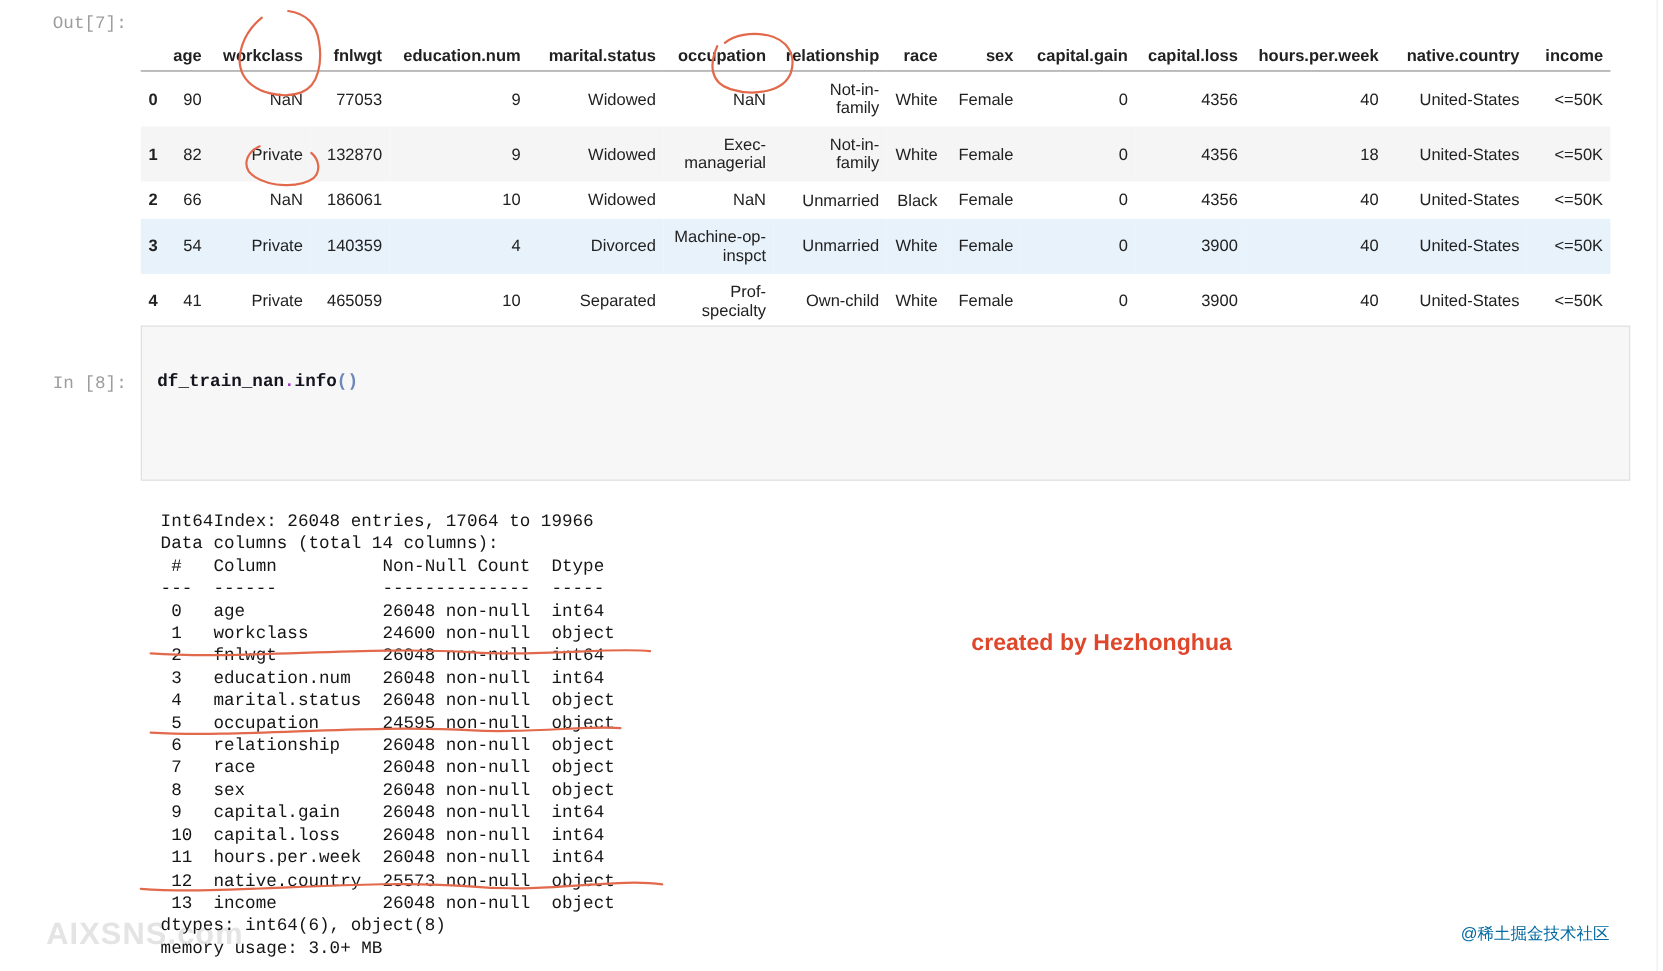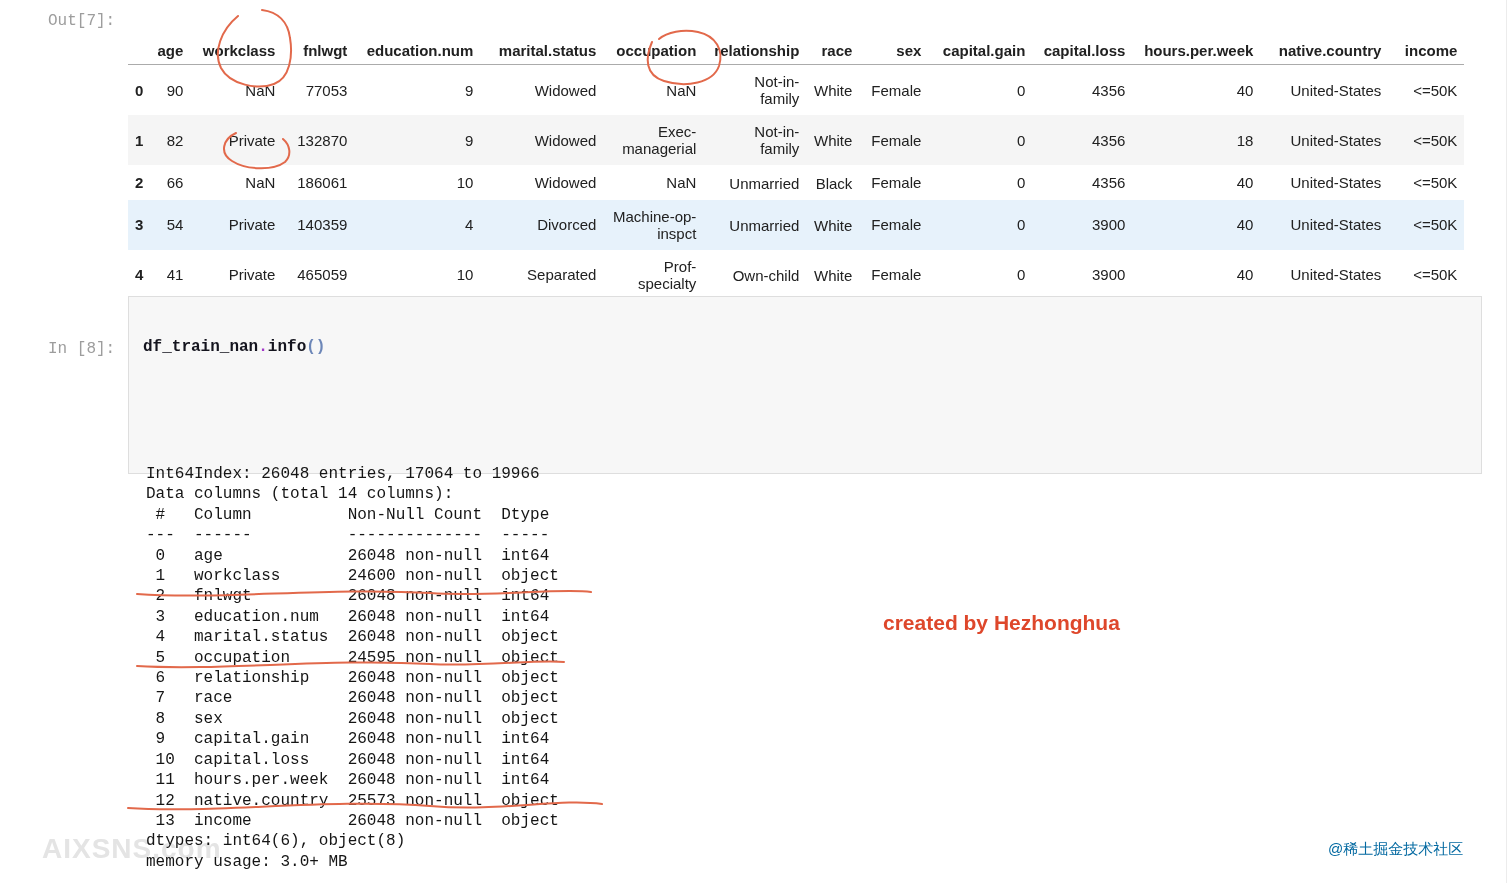--- a/index.html
+++ b/index.html
@@ -16,40 +16,40 @@
   #df-table-wrap { position: absolute; left: 128px; top: 8px; z-index: 1; margin-top: 29px; }
   table.df { border-collapse: collapse; table-layout: fixed; font-size: 15px; color: #212121; }
   table.df th, table.df td { text-align: right; vertical-align: middle; padding: 8px 7px; line-height: 17px; }
   table.df thead th { font-weight: bold; padding: 5px 7px; border-bottom: 1px solid #ababab; white-space: nowrap; }
   table.df tbody th { font-weight: bold; }
   table.df tr.striped    { background: var(--row-stripe, #f5f5f5); }
   table.df tr.highlight  { background: var(--row-highlight, #e7f2fb); }
   td.wrapcol span { display: inline-block; max-width: 80px; text-align: right; vertical-align: middle; }
 
   
-  #code-cell { position: absolute; left: 128px; top: 296px; width: 1354px; height: 178px;
+  #code-cell { position: absolute; left: 128px; top: 296px; width: 1354px; height: 141px;
                background: var(--cell-bg, #f7f7f7); border: 1px solid #dedede; z-index: 1; }
   #code-line { position: absolute; left: 14px; top: 41px; font-size: 16px; font-weight: bold;
                font-family: "Liberation Mono", "DejaVu Sans Mono", monospace; letter-spacing: 0; }
   .tok-name  { color: #14141e; }
   .tok-op    { color: #a238c8; }
   .tok-paren { color: #6d87b8; }
 
   
   #info-output { position: absolute; left: 136px; top: 464px; z-index: 1;
                  font-family: "Liberation Mono", "DejaVu Sans Mono", monospace;
                  font-size: 16px; line-height: 20.4px; color: #151515; white-space: pre; margin-left: 10px; }
 
   
   #anno-layer { position: absolute; left: 0; top: 0; width: 1512px; height: 883px;
                 pointer-events: none; z-index: 3; }
   #anno-layer path { fill: none; stroke: var(--annotation-stroke, #e2694b); stroke-width: 2;
                      stroke-linecap: round; }
   #credit { position: absolute; left: 883px; top: 573px; z-index: 2;
-            font-size: 21px; font-weight: bold; color: var(--credit-red, #de472b); margin-top: 38px; }
+            font-size: 21px; font-weight: bold; color: var(--credit-red, #de472b); }
 
   
   #wm-left  { position: absolute; left: 42px; top: 833px; z-index: 0;
               font-size: 28px; font-weight: bold; color: #e4e4e4; letter-spacing: 1px; }
   #wm-right { position: absolute; left: 1328px; top: 840px; z-index: 0;
               font-size: 15px; color: #0369a1; }
 
   #page-right-edge { position: absolute; left: 1506px; top: 0; width: 1px; height: 883px;
                      background: #ececec; }
 </style>

